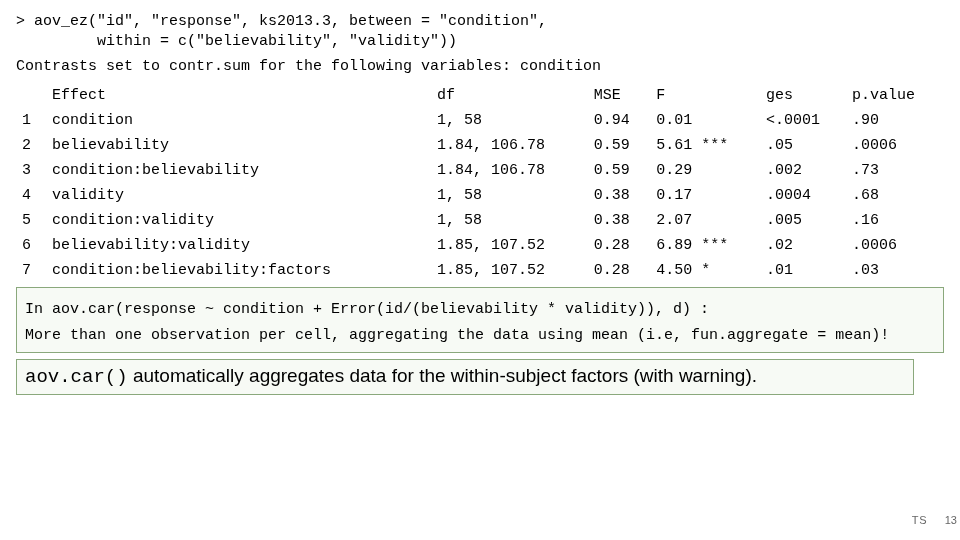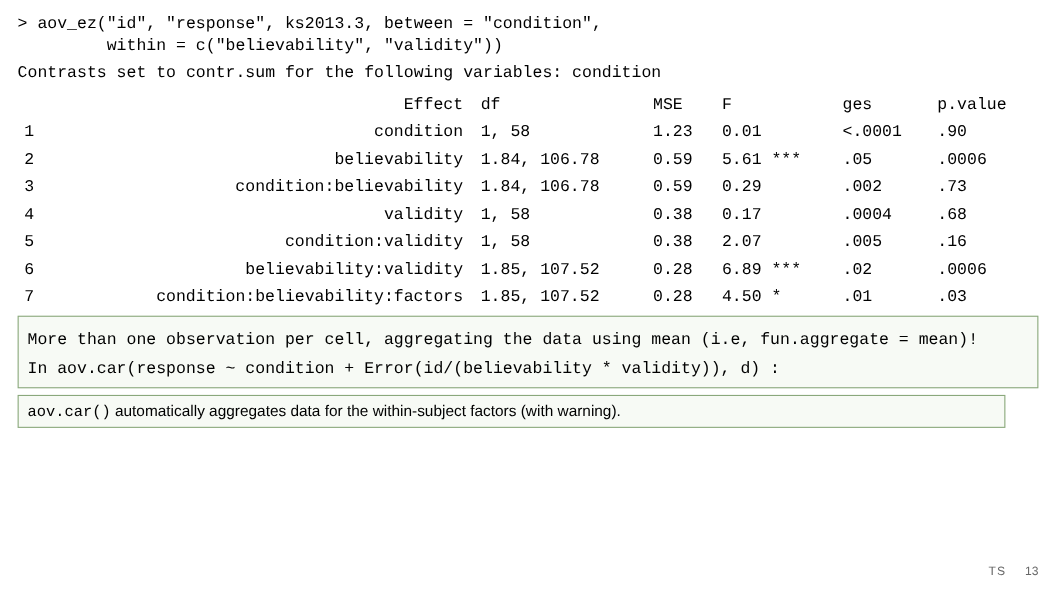--- a/index.html
+++ b/index.html
@@ -30,52 +30,51 @@
   th, td {
     padding: 4px 6px;
     text-align: left;
     white-space: nowrap;
   }
   th:first-child, td:first-child {
     text-align: left;
     width: 18px;
   }
   th:nth-child(2), td:nth-child(2) {
-    text-align: right;
     padding-right: 10px;
   }
   th {
     font-weight: normal;
   }
   .warning-box {
     border: 1px solid #8aa87c;
     background: #f7faf5;
     padding: 6px 8px;
     font-family: "Courier New", monospace;
     font-size: 15px;
     line-height: 1.35;
     margin-bottom: 6px;
   }
   .note-box {
     border: 1px solid #8aa87c;
     background: #f7faf5;
     padding: 4px 8px;
     font-family: Arial, sans-serif;
-    font-size: 14px;
+    font-size: 19px;
     line-height: 1.3;
     display: inline-block;
     width: 880px;
     position: relative;
   }
   .note-mono {
     font-family: "Courier New", monospace;
   }
   .footer {
     position: absolute;
-    right: 16px;
+    right: 3px;
     bottom: 14px;
     font-family: Arial, sans-serif;
     font-size: 11px;
     color: #666;
   }
   .footer .ts {
     letter-spacing: 1px;
     margin-right: 14px;
   }
 </style>
@@ -99,21 +98,21 @@
       <th>F</th>
       <th>ges</th>
       <th>p.value</th>
     </tr>
   </thead>
   <tbody id="tbody">
       <tr>
         <td>1</td>
         <td>condition</td>
         <td>1, 58</td>
-        <td>1.23</td>
+        <td>0.94</td>
         <td>0.01</td>
         <td>&lt;.0001</td>
         <td>.90</td>
       </tr>
       <tr>
         <td>2</td>
         <td>believability</td>
         <td>1.84, 106.78</td>
         <td>0.59</td>
         <td>5.61 ***</td>
@@ -162,22 +161,22 @@
         <td>1.85, 107.52</td>
         <td>0.28</td>
         <td>4.50 *</td>
         <td>.01</td>
         <td>.03</td>
       </tr>
     </tbody>
 </table>
 
 <div class="warning-box">
+  <div style="margin-top:6px;">In aov.car(response ~ condition + Error(id/(believability * validity)), d) :</div>
   <div style="margin-top:6px;">  More than one observation per cell, aggregating the data using mean (i.e, fun.aggregate = mean)!</div>
-  <div style="margin-top:6px;">In aov.car(response ~ condition + Error(id/(believability * validity)), d) :</div>
 </div>
 
 <div class="note-box">
   <span class="note-mono">aov.car()</span><span> automatically aggregates data for the within-subject factors (with warning).</span><br>
 </div>
 
 <div class="footer">
   <span class="ts">TS</span>
   <span>13</span>
 </div>

